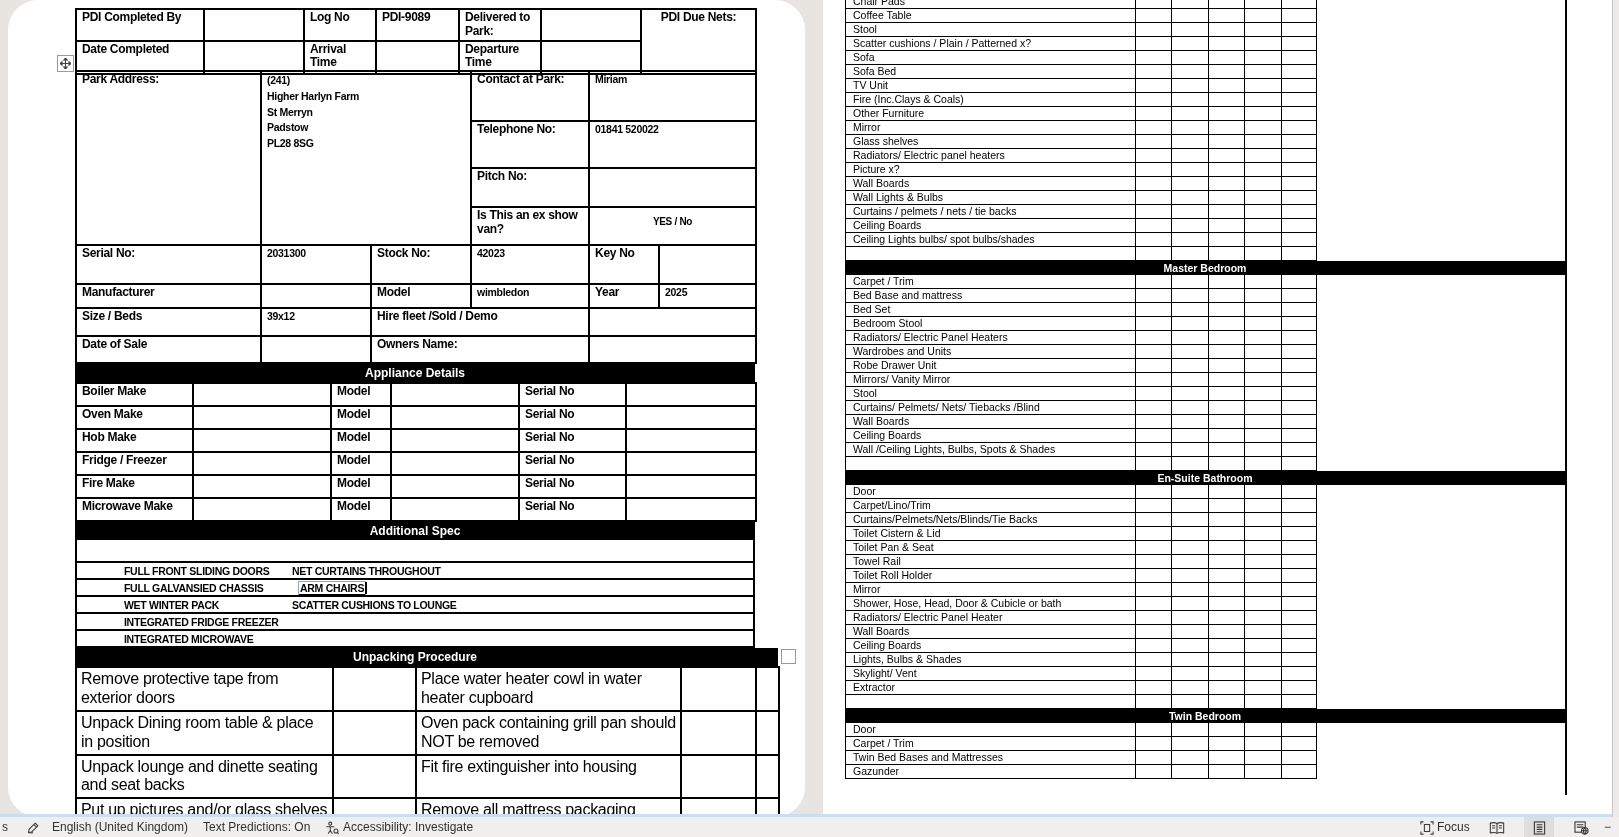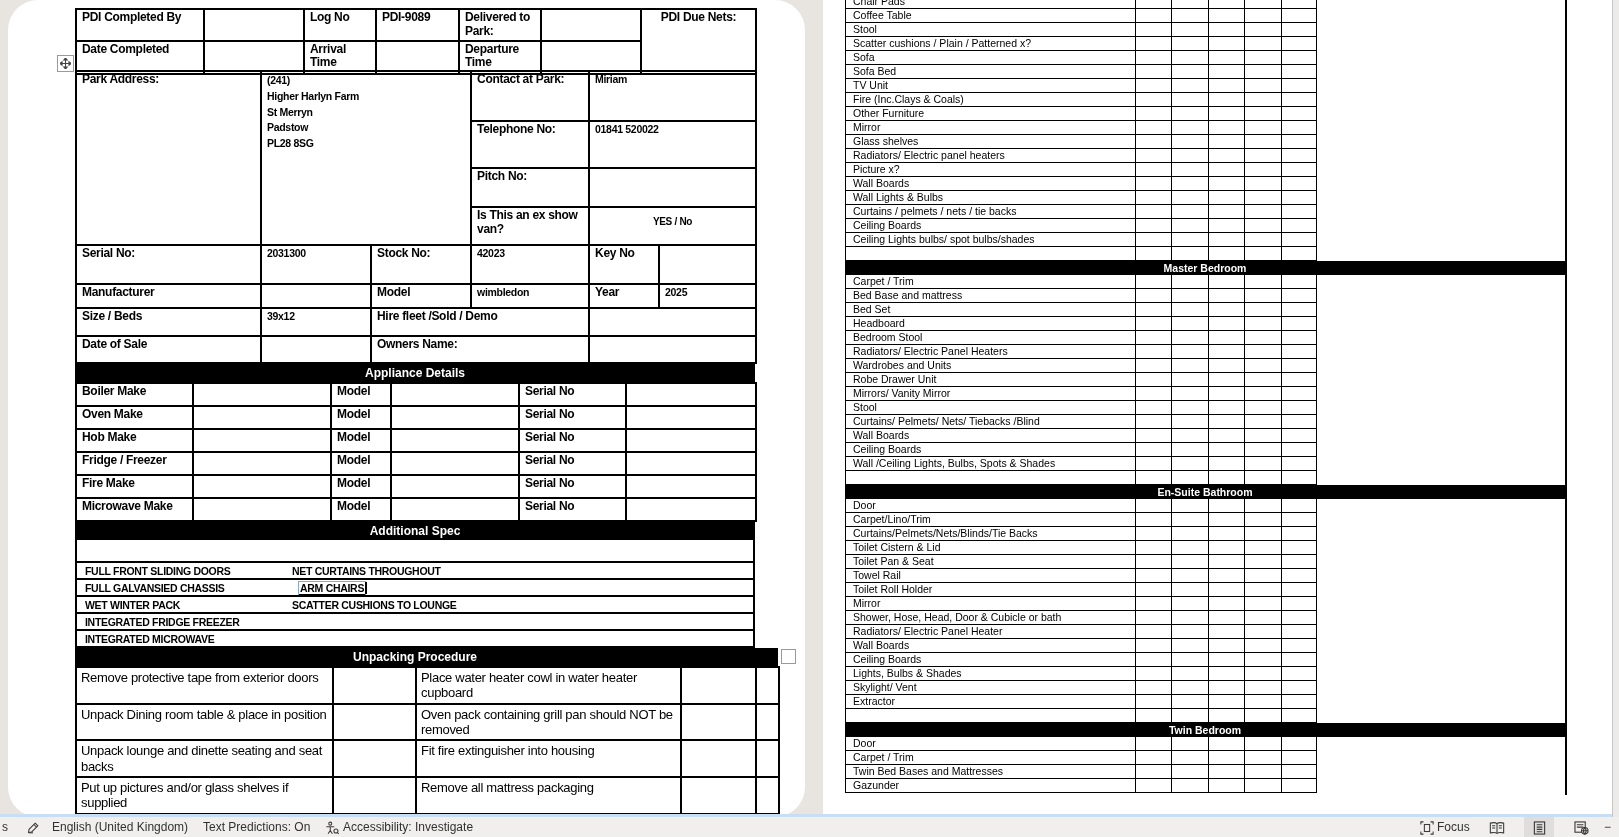--- a/index.html
+++ b/index.html
@@ -28,29 +28,29 @@
   .addr div { font-weight:bold; font-size:10.5px; line-height:1.5; }
   .exval { text-align:center; font-weight:bold; font-size:10px; padding-top:8px; }
   .black-bar { background:#000; color:#fff; font-weight:bold; font-size:12px;
     text-align:center; height:18px; line-height:18px; width:680px; letter-spacing:0; }
   #app-tbl { width:680px; }
   #app-tbl td { height:23px; }
   .spec { width:680px; border:2px solid #000; border-top:none; }
   .spec-row { border-top:2px solid #000; position:relative; height:17px;
     font-weight:bold; font-size:10.5px; line-height:16px; }
   .spec-row:first-child { border-top:none; height:21px; }
-  .spec-left { padding-left:8px; }
+  .spec-left { padding-left:8px;margin-left:39px; }
   .spec-right { position:absolute; left:215px; top:0; }
   .caret-word { box-shadow:0 0 0 1px #8aa8cc; border-bottom:2px solid #000; padding:0 1px; }
   .caret { display:inline-block; width:2px; height:12px; background:#000; vertical-align:-2px; }
   #unp-bar { position:relative; width:703px; padding-right:23px; }
   .resize-box { position:absolute; left:706px; top:1px; width:15px; height:15px;
     background:#fff; border:1px solid #999; }
   #unp-tbl { width:703px; }
-  #unp-tbl td { font-weight:normal; font-size:13px; line-height:1.18; padding:2px 4px; }
+  #unp-tbl td { font-weight:normal; font-size:16px; line-height:1.18; padding:2px 4px; }
 
   
   #cl-table { position:absolute; left:22px; top:-5px; width:720px; font-size:10.5px; }
   .cl-row { display:flex; height:14px; border-left:1px solid #000; border-bottom:1px solid #000; width:472px; }
   .cl-name { width:289px; padding-left:7px; line-height:13px; white-space:nowrap; overflow:hidden; }
   .cl-check { width:36.5px; border-left:1px solid #000; }
   .cl-check:last-child { border-right:1px solid #000; }
   .cl-hdr { width:720px; height:14px; background:#000; color:#fff; font-weight:bold;
     text-align:center; line-height:14px; }
   .cl-rborder { position:absolute; left:742px; top:-5px; width:2px; height:800px; background:#000; }
@@ -481,28 +481,20 @@
         </div>
         <div class="cl-row">
           <div class="cl-name">Bed Set</div>
           <div class="cl-check"></div>
           <div class="cl-check"></div>
           <div class="cl-check"></div>
           <div class="cl-check"></div>
           <div class="cl-check"></div>
         </div>
         <div class="cl-row">
-          <div class="cl-name">Headboard</div>
-          <div class="cl-check"></div>
-          <div class="cl-check"></div>
-          <div class="cl-check"></div>
-          <div class="cl-check"></div>
-          <div class="cl-check"></div>
-        </div>
-        <div class="cl-row">
           <div class="cl-name">Bedroom Stool</div>
           <div class="cl-check"></div>
           <div class="cl-check"></div>
           <div class="cl-check"></div>
           <div class="cl-check"></div>
           <div class="cl-check"></div>
         </div>
         <div class="cl-row">
           <div class="cl-name">Radiators/ Electric Panel Heaters</div>
           <div class="cl-check"></div>

